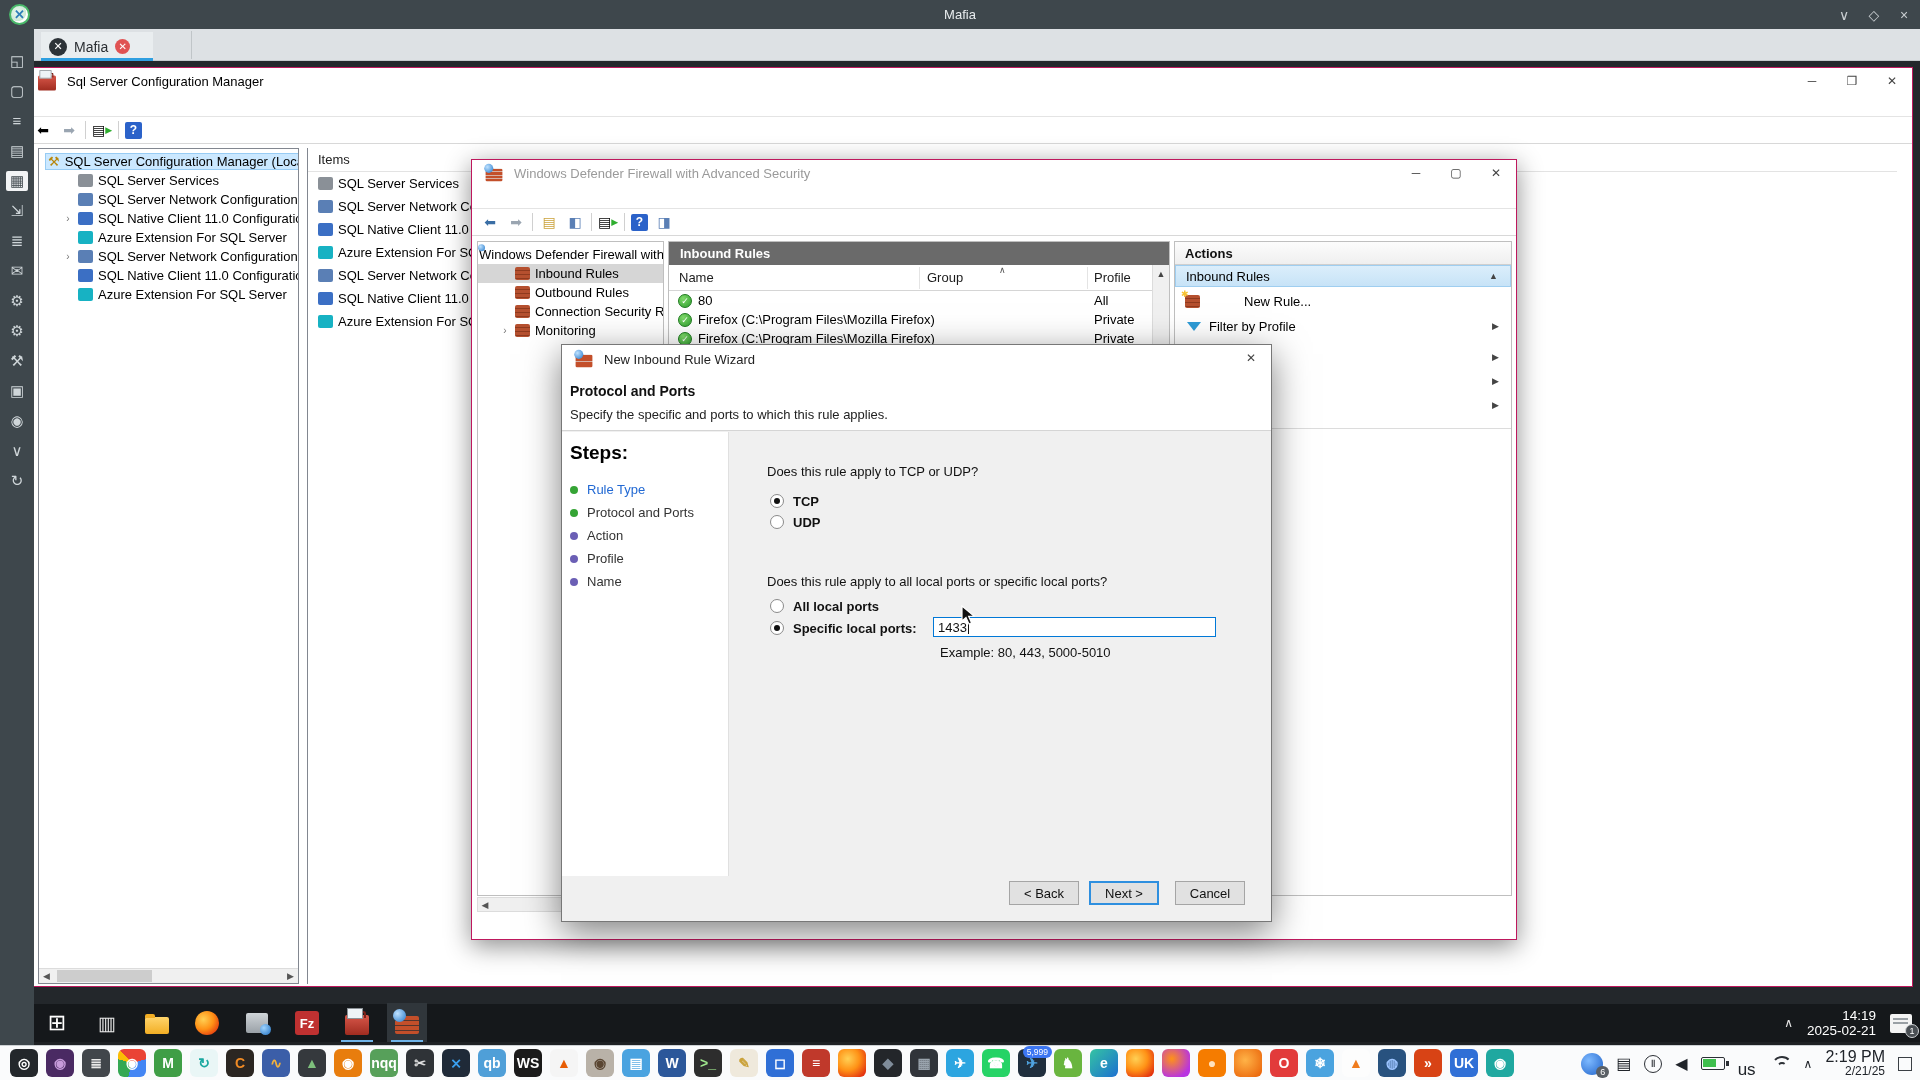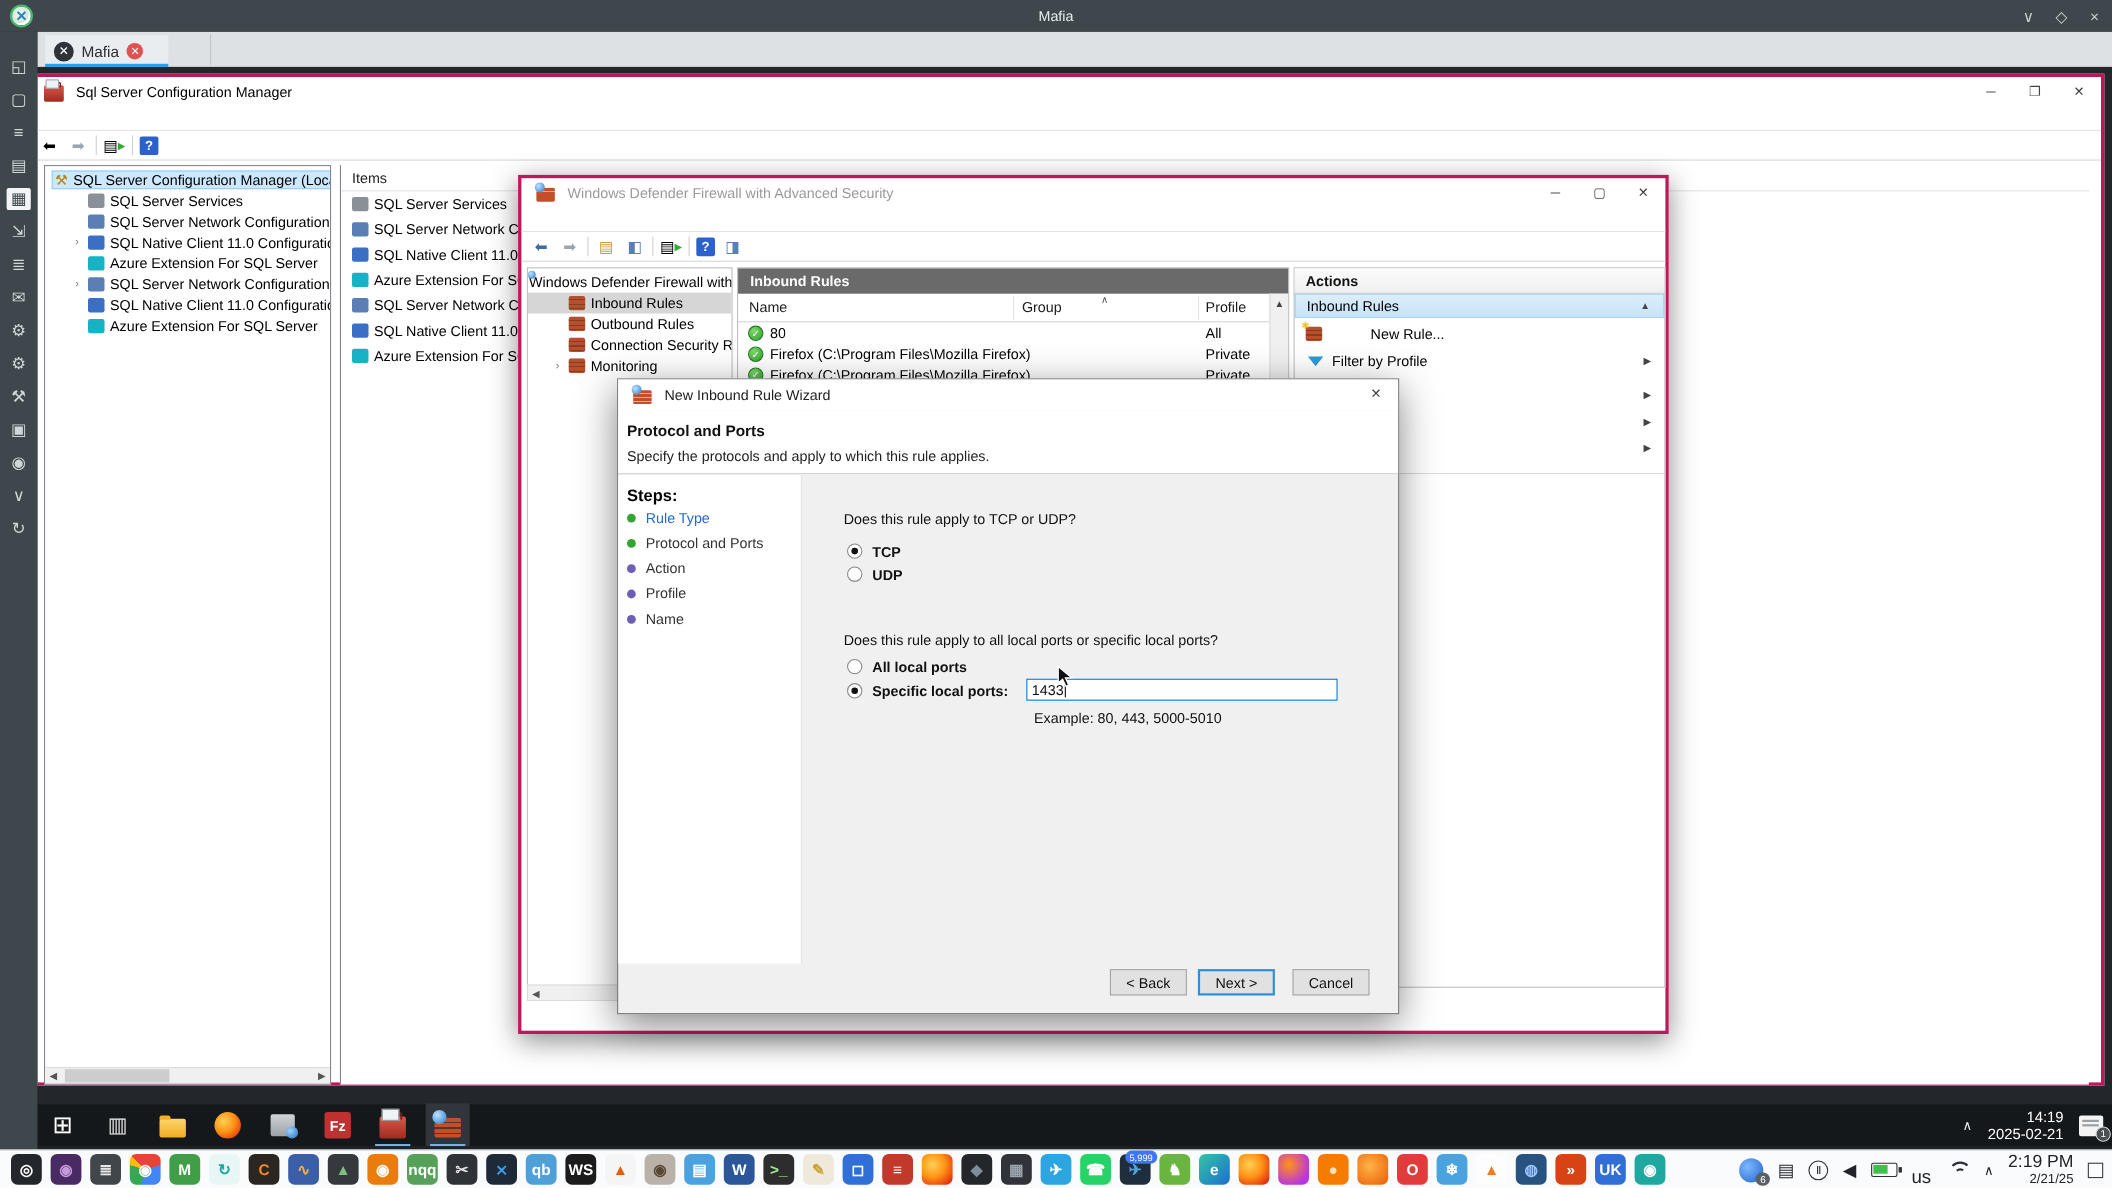--- a/index.html
+++ b/index.html
@@ -31,21 +31,21 @@
   #tabbar .tabsep { position:absolute; left:157px; top:2px; width:1px; height:28px; background:#c0c5c8; }
 
   #leftbar { left:0; top:29px; width:34px; height:1016px; background:#3e474c; z-index:30;
              display:flex; flex-direction:column; align-items:center; padding-top:22px; gap:10px; }
   .sbi { width:22px; height:20px; color:#cfd6d9; font-size:15px; line-height:20px; text-align:center; }
   .sbi.sel { background:#f2f4f5; color:#3e474c; border-radius:2px; }
 
   #viewport { left:34px; top:61px; width:1886px; height:981px; background:#23272b; overflow:hidden; }
 
   
-  .win { position:absolute; background:#fff; border:3px solid #be185d; box-shadow:0 6px 24px rgba(0,0,0,.45); }
+  .win { position:absolute; background:#fff; border:1px solid #be185d; box-shadow:0 6px 24px rgba(0,0,0,.45); }
   .tbar { display:flex; align-items:center; height:26px; padding-left:10px; gap:8px; font-size:13px; }
   .tbar .wbtns { position:absolute; right:0; top:0; display:flex; }
   .tbar .wbtns span { width:40px; height:26px; display:flex; align-items:center; justify-content:center;
                       font-size:12px; color:#444; }
   .mbar { display:flex; gap:0; height:23px; align-items:center; font-size:13px; color:#1b1b1b;
           border-bottom:1px solid #e4e4e4; }
   .mbar span { padding:0 10px; }
   .tstrip { display:flex; align-items:center; height:27px; border-bottom:1px solid #d8d8d8; gap:6px; padding-left:8px; }
   .tico { width:20px; height:20px; font-size:14px; display:flex; align-items:center; justify-content:center; }
   .tsep { width:1px; height:18px; background:#d0d0d0; }
@@ -111,21 +111,21 @@
 
   
   #wiz { left:527px; top:283px; width:711px; height:578px; border:1px solid #777; z-index:10; background:#f0f0f0;
          box-shadow:0 10px 34px rgba(0,0,0,.5); }
   #wiz .tbar { background:#fff; height:28px; color:#222;text-align:right; }
   #wiz .whead { background:#fff; height:58px; border-bottom:1px solid #d5d5d5; padding:10px 0 0 8px; }
   #wiz .whead .h1 { font-size:14px; font-weight:bold; color:#111; }
   #wiz .whead .h2 { font-size:13px; color:#222; margin:8px 0 0 0px; }
   #steps { position:absolute; left:0; top:87px; width:167px; bottom:45px; background:#fff; border-right:1px solid #e0e0e0;
            padding:10px 0 0 8px; }
-  #steps .sh { font-size:15px; font-weight:bold; }
+  #steps .sh { font-size:19px; font-weight:bold; margin-bottom:14px; }
   .step { display:flex; align-items:center; gap:9px; height:23px; font-size:13px; color:#333; }
   .step .dot { width:8px; height:8px; border-radius:50%; flex:none; }
   .step.link { color:#2269d3; }
   #wizbody { position:absolute; left:168px; top:87px; right:0; bottom:45px; font-size:13px; color:#111; }
   .q { position:absolute; left:37px; }
   .radio { position:absolute; width:14px; height:14px; border-radius:50%; border:1px solid #8a8a8a; background:#fff; }
   .radio.on::after { content:""; position:absolute; left:3px; top:3px; width:6px; height:6px; border-radius:50%; background:#111; }
   .rlabel { position:absolute; font-weight:bold; }
   #port-box { position:absolute; left:203px; top:185px; width:283px; height:20px; background:#fff;
               border:1px solid #0078d7; font-size:13px; padding:2px 4px; display:flex; align-items:center; }
@@ -487,21 +487,21 @@
     <div id="wiz" class="win">
       <div class="tbar">
         <span class="ic-firewall" style="transform:scale(.7)"></span>
         <span>New Inbound Rule Wizard</span>
         <span class="wbtns">
             <span>✕</span>
           </span>
       </div>
       <div class="whead">
         <div class="h1">Protocol and Ports</div>
-        <div class="h2">Specify the protocols and apply to which this rule applies.</div>
+        <div class="h2">Specify the specific and ports to which this rule applies.</div>
       </div>
 
       <div id="steps">
         <div class="sh">Steps:</div>
         <div>
 
         <div class="step link">
             <span class="dot" style="background: rgb(53, 164, 53);"></span>
             <span>Rule Type</span>
           </div>

